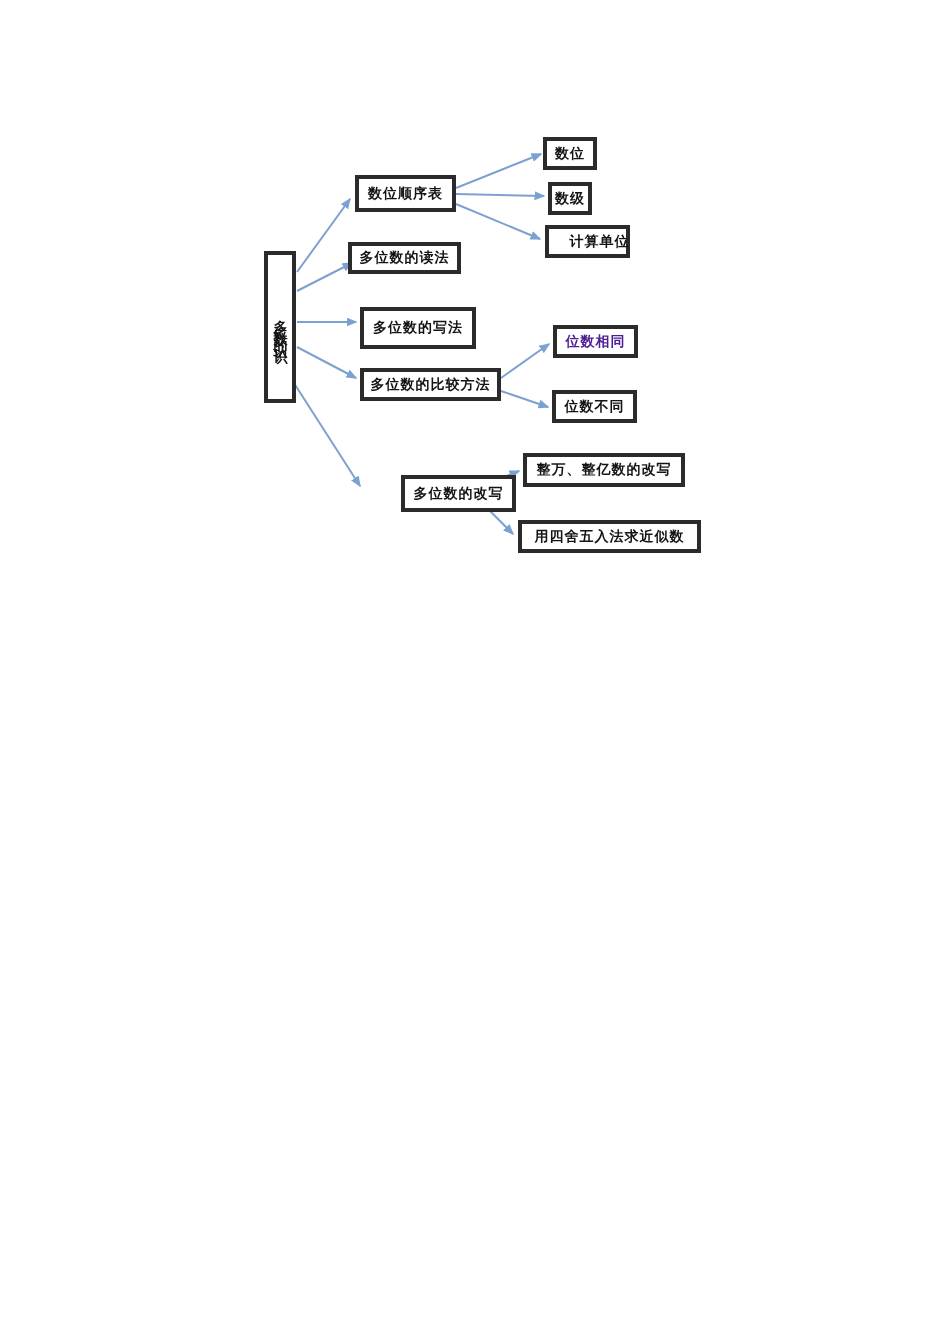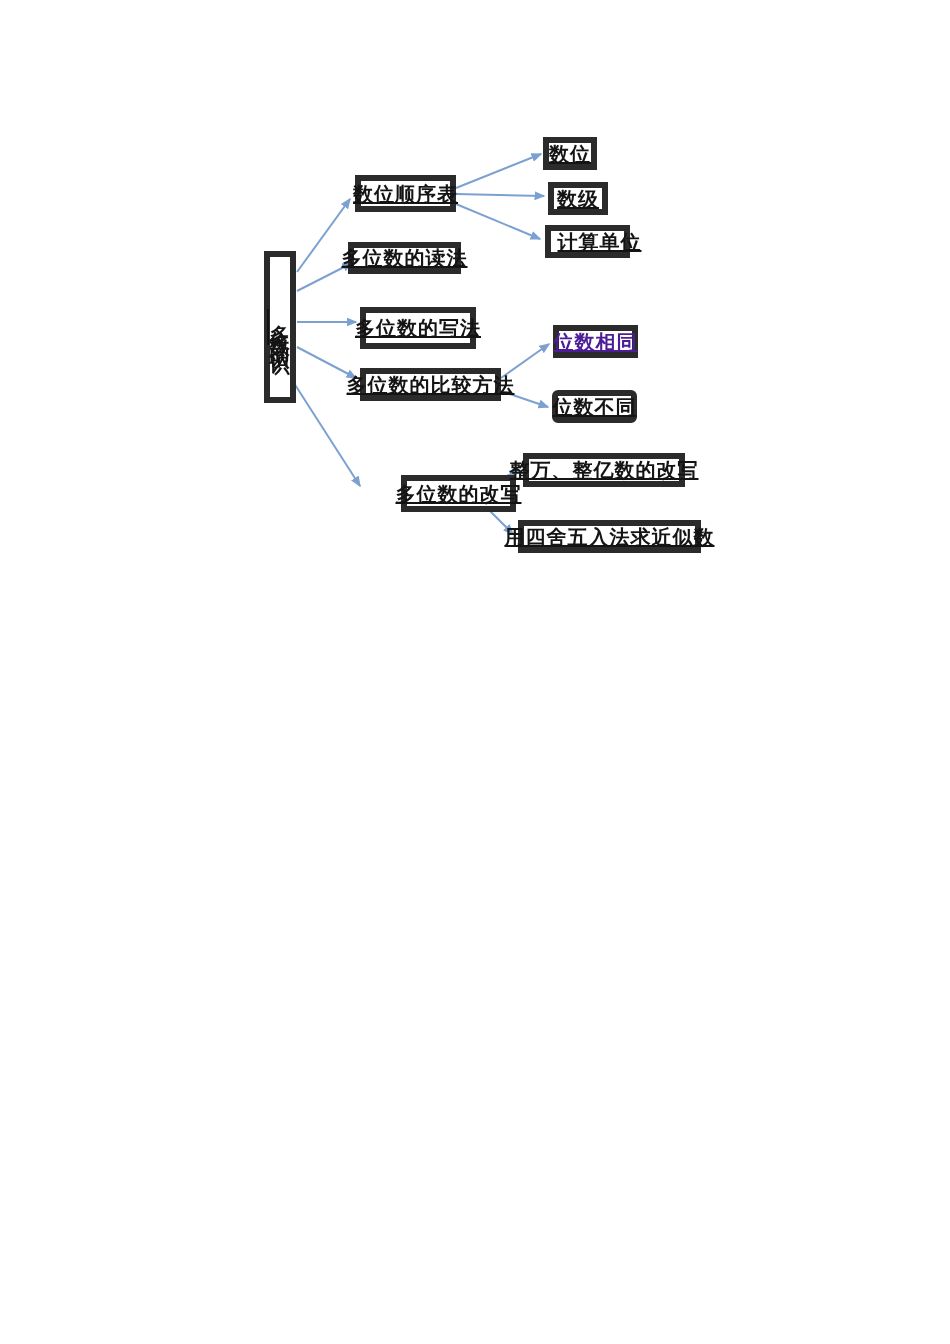--- a/index.html
+++ b/index.html
@@ -26,32 +26,31 @@
   .nodes-layer {
     position: absolute;
     left: 0;
     top: 0;
     width: 950px;
     height: 1344px;
   }
   .node {
     position: absolute;
     box-sizing: border-box;
-    border: 6px solid #84cc16;
+    border: 4px solid #84cc16;
     background: #ffffff;
     display: flex;
     align-items: center;
     justify-content: center;
-    font-size: 20px;
+    font-size: 14px;
     font-weight: 600;
     color: #141414;
     letter-spacing: 1px;
     line-height: 1;
     white-space: nowrap;
-    text-decoration: underline;
   }
   .node.vertical span {
     writing-mode: vertical-rl;
     text-orientation: upright;
     letter-spacing: 6px;
     white-space: normal;
   }
 </style>
 </head>
 <body>
@@ -81,39 +80,39 @@
   <div class="nodes-layer">
       <div class="node vertical" style="left: 264px; top: 251px; width: 32px; height: 152px; border-color: rgb(43, 43, 43); background: rgb(255, 255, 255); color: rgb(20, 20, 20);">
         <span>多位数的认识</span>
       </div>
       <div class="node" style="left: 355px; top: 175px; width: 101px; height: 37px; border-color: rgb(43, 43, 43); background: rgb(255, 255, 255); color: rgb(20, 20, 20);">
         <span>数位顺序表</span>
       </div>
       <div class="node" style="left: 543px; top: 137px; width: 54px; height: 33px; border-color: rgb(43, 43, 43); background: rgb(255, 255, 255); color: rgb(20, 20, 20);">
         <span>数位</span>
       </div>
-      <div class="node" style="left: 548px; top: 182px; width: 60px; height: 33px; border-color: rgb(43, 43, 43); background: rgb(255, 255, 255); color: rgb(20, 20, 20);">
+      <div class="node" style="left: 548px; top: 182px; width: 44px; height: 33px; border-color: rgb(43, 43, 43); background: rgb(255, 255, 255); color: rgb(20, 20, 20);">
         <span>数级</span>
       </div>
       <div class="node" style="left: 545px; top: 225px; width: 85px; height: 33px; border-color: rgb(43, 43, 43); background: rgb(255, 255, 255); color: rgb(20, 20, 20); padding-left: 24px;">
         <span>计算单位</span>
       </div>
       <div class="node" style="left: 348px; top: 242px; width: 113px; height: 32px; border-color: rgb(43, 43, 43); background: rgb(255, 255, 255); color: rgb(20, 20, 20);">
         <span>多位数的读法</span>
       </div>
       <div class="node" style="left: 360px; top: 307px; width: 116px; height: 42px; border-color: rgb(43, 43, 43); background: rgb(255, 255, 255); color: rgb(20, 20, 20);">
         <span>多位数的写法</span>
       </div>
       <div class="node" style="left: 360px; top: 368px; width: 141px; height: 33px; border-color: rgb(43, 43, 43); background: rgb(255, 255, 255); color: rgb(20, 20, 20);">
         <span>多位数的比较方法</span>
       </div>
       <div class="node" style="left: 553px; top: 325px; width: 85px; height: 33px; border-color: rgb(43, 43, 43); background: rgb(255, 255, 255); color: #4c1d95;">
         <span>位数相同</span>
       </div>
-      <div class="node" style="left: 552px; top: 390px; width: 85px; height: 33px; border-color: rgb(43, 43, 43); background: rgb(255, 255, 255); color: rgb(20, 20, 20); border-radius: 6px;">
+      <div class="node" style="left: 552px; top: 390px; width: 85px; height: 33px; border-color: rgb(43, 43, 43); background: rgb(255, 255, 255); color: rgb(20, 20, 20);">
         <span>位数不同</span>
       </div>
       <div class="node" style="left: 361px; top: 475px; width: 115px; height: 37px; border-color: rgb(43, 43, 43); background: rgb(255, 255, 255); color: rgb(20, 20, 20); margin-left: 40px;">
         <span>多位数的改写</span>
       </div>
       <div class="node" style="left: 518px; top: 520px; width: 183px; height: 33px; border-color: rgb(43, 43, 43); background: rgb(255, 255, 255); color: rgb(20, 20, 20);">
         <span>用四舍五入法求近似数</span>
       </div>
       <div class="node" style="left: 523px; top: 453px; width: 162px; height: 34px; border-color: rgb(43, 43, 43); background: rgb(255, 255, 255); color: rgb(20, 20, 20);">
         <span>整万、整亿数的改写</span>

